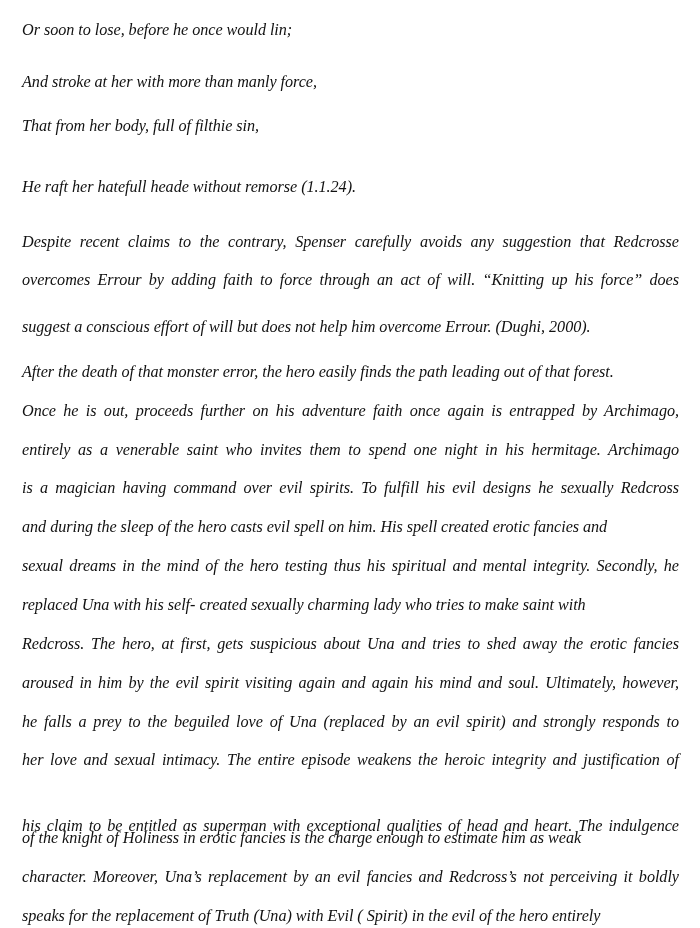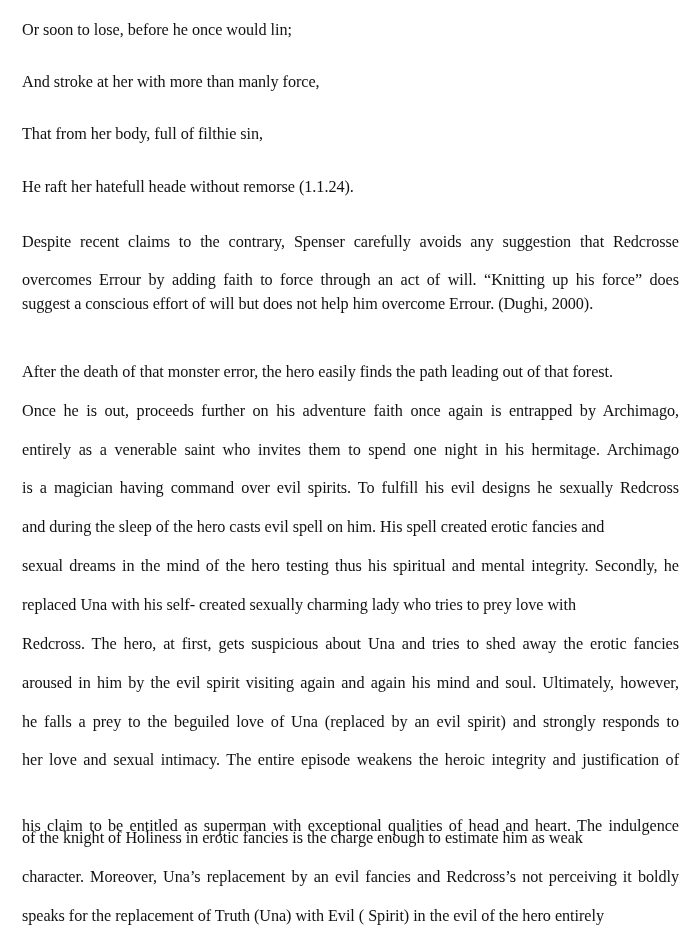--- a/index.html
+++ b/index.html
@@ -21,53 +21,54 @@
       left: 0; top: 0;
       width: 700px; height: 928px;
     }
     .line {
       position: absolute;
       left: 22px;
       white-space: nowrap;
       line-height: 20px;
       height: 20px;
       letter-spacing: -0.05px;
+      font-style: italic;
     }
     .justify {
       width: 657px;
       text-align: justify;
       text-align-last: justify;
     }
   </style>
 </head>
 <body>
 
 <div class="page">
 
   <div>
     <div class="line" style="top:20px">Or soon to lose, before he once would lin;</div>
     <div class="line" style="top:72px">And stroke at her with more than manly force,</div>
-    <div class="line" style="top:124px">That from her body, full of filthie sin,</div>
+    <div class="line" style="top:116px">That from her body, full of filthie sin,</div>
     <div class="line" style="top:177px">He raft her hatefull heade without remorse (1.1.24).</div>
   </div>
 
   <div>
     <div class="line justify" style="top:232px">Despite recent claims to the contrary, Spenser carefully avoids any suggestion that Redcrosse</div>
     <div class="line justify" style="top:270px">overcomes Errour by adding faith to force through an act of will. “Knitting up his force” does</div>
-    <div class="line" style="top:294px">suggest a conscious effort of will but does not help him overcome Errour. (Dughi, 2000).</div>
+    <div class="line" style="top:317px">suggest a conscious effort of will but does not help him overcome Errour. (Dughi, 2000).</div>
   </div>
 
   <div>
     <div class="line" style="top:362px">After the death of that monster error, the hero easily finds the path leading out of that forest.</div>
     <div class="line justify" style="top:401px">Once he is out, proceeds further on his adventure faith once again is entrapped by Archimago,</div>
     <div class="line justify" style="top:440px">entirely as a venerable saint who invites them to spend one night in his hermitage. Archimago</div>
     <div class="line justify" style="top:478px">is a magician having command over evil spirits. To fulfill his evil designs he sexually Redcross</div>
     <div class="line" style="top:517px">and during the sleep of the hero casts evil spell on him. His spell created erotic fancies and</div>
     <div class="line justify" style="top:556px">sexual dreams in the mind of the hero testing thus his spiritual and mental integrity. Secondly, he</div>
-    <div class="line" style="top:595px">replaced Una with his self- created sexually charming lady who tries to prey love with</div>
+    <div class="line" style="top:595px">replaced Una with his self- created sexually charming lady who tries to make saint with</div>
     <div class="line justify" style="top:634px">Redcross. The hero, at first, gets suspicious about Una and tries to shed away the erotic fancies</div>
     <div class="line justify" style="top:673px">aroused in him by the evil spirit visiting again and again his mind and soul. Ultimately, however,</div>
     <div class="line justify" style="top:712px">he falls a prey to the beguiled love of Una (replaced by an evil spirit) and strongly responds to</div>
     <div class="line justify" style="top:750px">her love and sexual intimacy. The entire episode weakens the heroic integrity and justification of</div>
     <div class="line justify" style="top:816px">his claim to be entitled as superman with exceptional qualities of head and heart. The indulgence</div>
     <div class="line" style="top:828px">of the knight of Holiness in erotic fancies is the charge enough to estimate him as weak</div>
     <div class="line justify" style="top:867px">character. Moreover, Una’s replacement by an evil fancies and Redcross’s not perceiving it boldly</div>
     <div class="line" style="top:906px">speaks for the replacement of Truth (Una) with Evil ( Spirit) in the evil of the hero entirely</div>
   </div>
 

